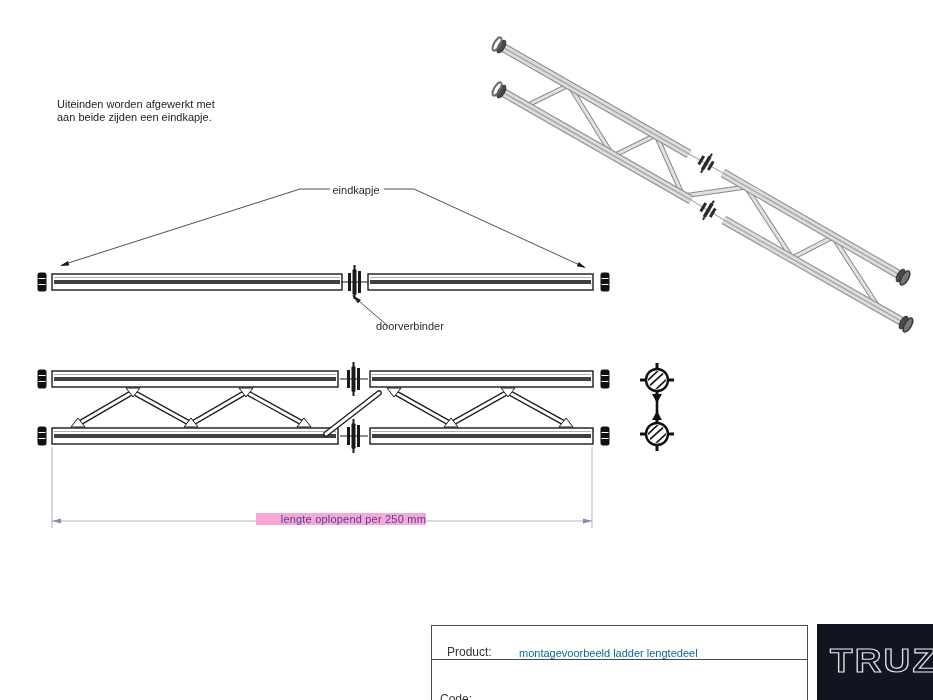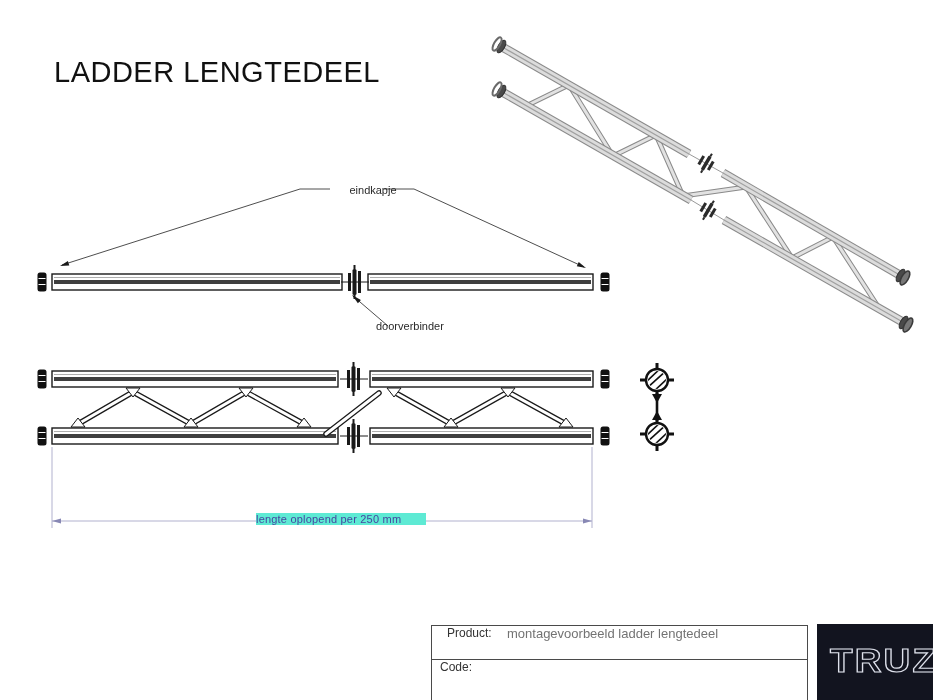--- a/index.html
+++ b/index.html
@@ -8,38 +8,38 @@
     font-family:"Liberation Sans","DejaVu Sans",sans-serif;color:#1a1a1a;
   }
   #linework{position:absolute;left:0;top:0;}
   .abs{position:absolute;}
   .page-title{
     left:54px;top:56px;font-size:29px;letter-spacing:.5px;color:#111;
     font-weight:400;white-space:nowrap;
   }
   .page-subtitle{left:57px;top:98px;font-size:11px;line-height:12.5px;color:#222;}
   .callout{font-size:11px;color:#2a2a2a;white-space:nowrap;}
-  .callout-endcap{left:328px;top:184px;width:56px;text-align:center;margin-left:17px;}
+  .callout-endcap{left:328px;top:184px;width:56px;text-align:center;}
   .callout-connector{left:376px;top:320px;}
   .dim-text{
-    left:256px;top:513px;width:170px;text-align:left;font-size:11px;
-    color:#4646a0;background:#5eead4;letter-spacing:.2px;
+    left:256px;top:513px;width:170px;text-align:right;font-size:11px;
+    color:#4646a0;background:#f9a8d4;letter-spacing:.2px;
   }
   .titleblock{
     left:431px;top:625px;width:377px;height:80px;
     border-top:1px solid #4a4a4a;border-left:1px solid #4a4a4a;border-right:1px solid #4a4a4a;
     box-sizing:border-box;background:#fff;
   }
-  .tb-row{position:relative;box-sizing:border-box;display:flex;align-items:flex-start;}
+  .tb-row{position:relative;box-sizing:border-box;display:flex;align-items:flex-end;gap:12px;}
   .tb-row1{height:34px;border-bottom:1px solid #4a4a4a;}
   .tb-row2{height:46px;}
   .tb-label{font-size:12px;color:#333;}
   .tb-label-product{margin-left:15px;width:60px;}
   .tb-label-code{margin-left:8px;}
-  .tb-value{font-size:13px;color:#737373;}
+  .tb-value{font-size:11px;color:#0369a1;}
   .logo-box{
     left:817px;top:624px;width:116px;height:76px;background:#12141f;overflow:hidden;
   }
 </style>
 </head>
 <body>
 
 <div id="sheet">
 
   <svg id="linework" width="933" height="700" viewBox="0 0 933 700">
@@ -289,21 +289,24 @@
     <g>
       <line x1="52" y1="447" x2="52" y2="528" stroke="#a8a8c8" stroke-width="0.9"></line>
       <line x1="592" y1="447" x2="592" y2="528" stroke="#a8a8c8" stroke-width="0.9"></line>
       <line x1="52" y1="521" x2="257" y2="521" stroke="#a8a8c8" stroke-width="0.9"></line>
       <line x1="424" y1="521" x2="592" y2="521" stroke="#a8a8c8" stroke-width="0.9"></line>
       <polygon points="52,521 61,518.6 61,523.4" fill="#8888b4"></polygon>
       <polygon points="592,521 583,518.6 583,523.4" fill="#8888b4"></polygon>
     </g>
   </svg>
 
-  <div class="abs page-title">LADDER LENGTEDEEL</div>
+  <div class="abs page-subtitle">
+    <div>Uiteinden worden afgewerkt met</div>
+    <div>aan beide zijden een eindkapje.</div>
+  </div>
 
   <div class="abs callout callout-endcap">eindkapje</div>
   <div class="abs callout callout-connector">doorverbinder</div>
   <div class="abs dim-text">lengte oplopend per 250 mm</div>
 
   <div class="abs titleblock">
     <div class="tb-row tb-row1">
       <span class="tb-label tb-label-product">Product:</span>
       <span class="tb-value">montagevoorbeeld ladder lengtedeel</span>
     </div>

